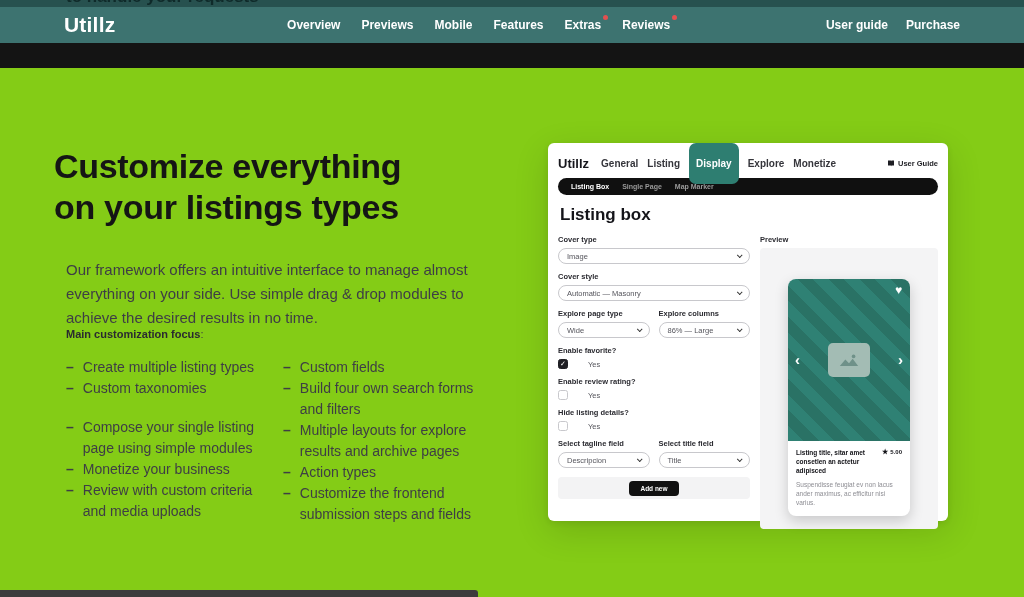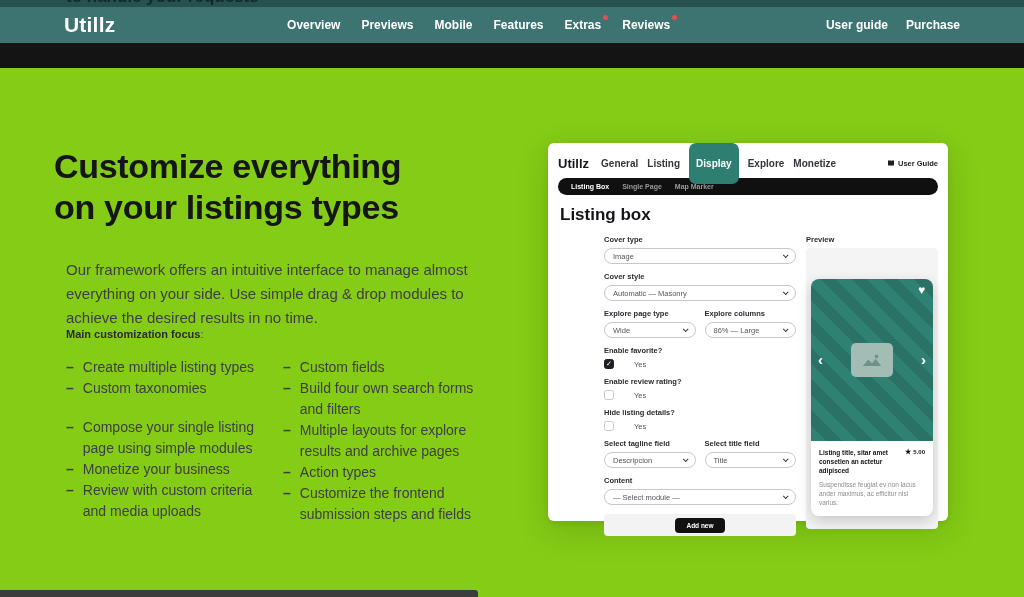--- a/index.html
+++ b/index.html
@@ -58,21 +58,21 @@
   .ac-tabs span { font-size:10px; font-weight:700; color:#35353b; cursor:pointer; }
   .ac-tabs span.active { background:var(--accent2); color:#fff; padding:15px 7px;
                          border-radius:7px; }
   .ac-guide { margin-left:auto; display:flex; align-items:center; gap:3px;
               font-size:7.5px; font-weight:700; color:#1d1d22; cursor:pointer; }
   .ac-blackbar { height:17px; background:#101010; border-radius:9px; display:flex;
                  align-items:center; gap:13px; padding:0 13px; }
   .ac-blackbar span { font-size:7px; font-weight:700; color:#9a9a9a; cursor:pointer; }
   .ac-blackbar span.active { color:#fff; }
   .ac-title { font-size:17px; font-weight:800; color:#141419; margin:10px 2px 2px; }
-  .ac-body { display:flex; margin-top:2px;margin-left:46px; }
+  .ac-body { display:flex; margin-top:2px; }
   .ac-form { width:192px; }
   .flabel { display:block; font-size:7.5px; font-weight:700; color:#2a2a30;
             margin:8px 0 4px; }
   .select { height:16px; border:1px solid #c8c8cc; border-radius:8px; display:flex;
             align-items:center; justify-content:space-between; padding:0 8px;
             font-size:7.5px; color:#55555c; background:#fff; cursor:pointer; }
   .chev { width:4px; height:4px; border-right:1.3px solid #333;
           border-bottom:1.3px solid #333; transform:rotate(45deg) translateY(-1px); }
   .frow { display:flex; gap:9px; }
   .frow > div { flex:1; min-width:0; }
@@ -300,27 +300,20 @@
           </div>
           <div>
             <label class="flabel">Select title field</label>
             <div class="select">
               <span>Title</span>
               <span class="chev"></span>
             </div>
           </div>
         </div>
 
-        <div>
-          <label class="flabel">Content</label>
-          <div class="select">
-            <span>— Select module —</span>
-            <span class="chev"></span>
-          </div>
-        </div>
 
         <div class="form-footer">
           <button class="add-btn">Add new</button>
         </div>
       </div>
 
       <div class="ac-preview">
         <label class="flabel">Preview</label>
         <div class="pv-panel">
           <div class="pv-card">

